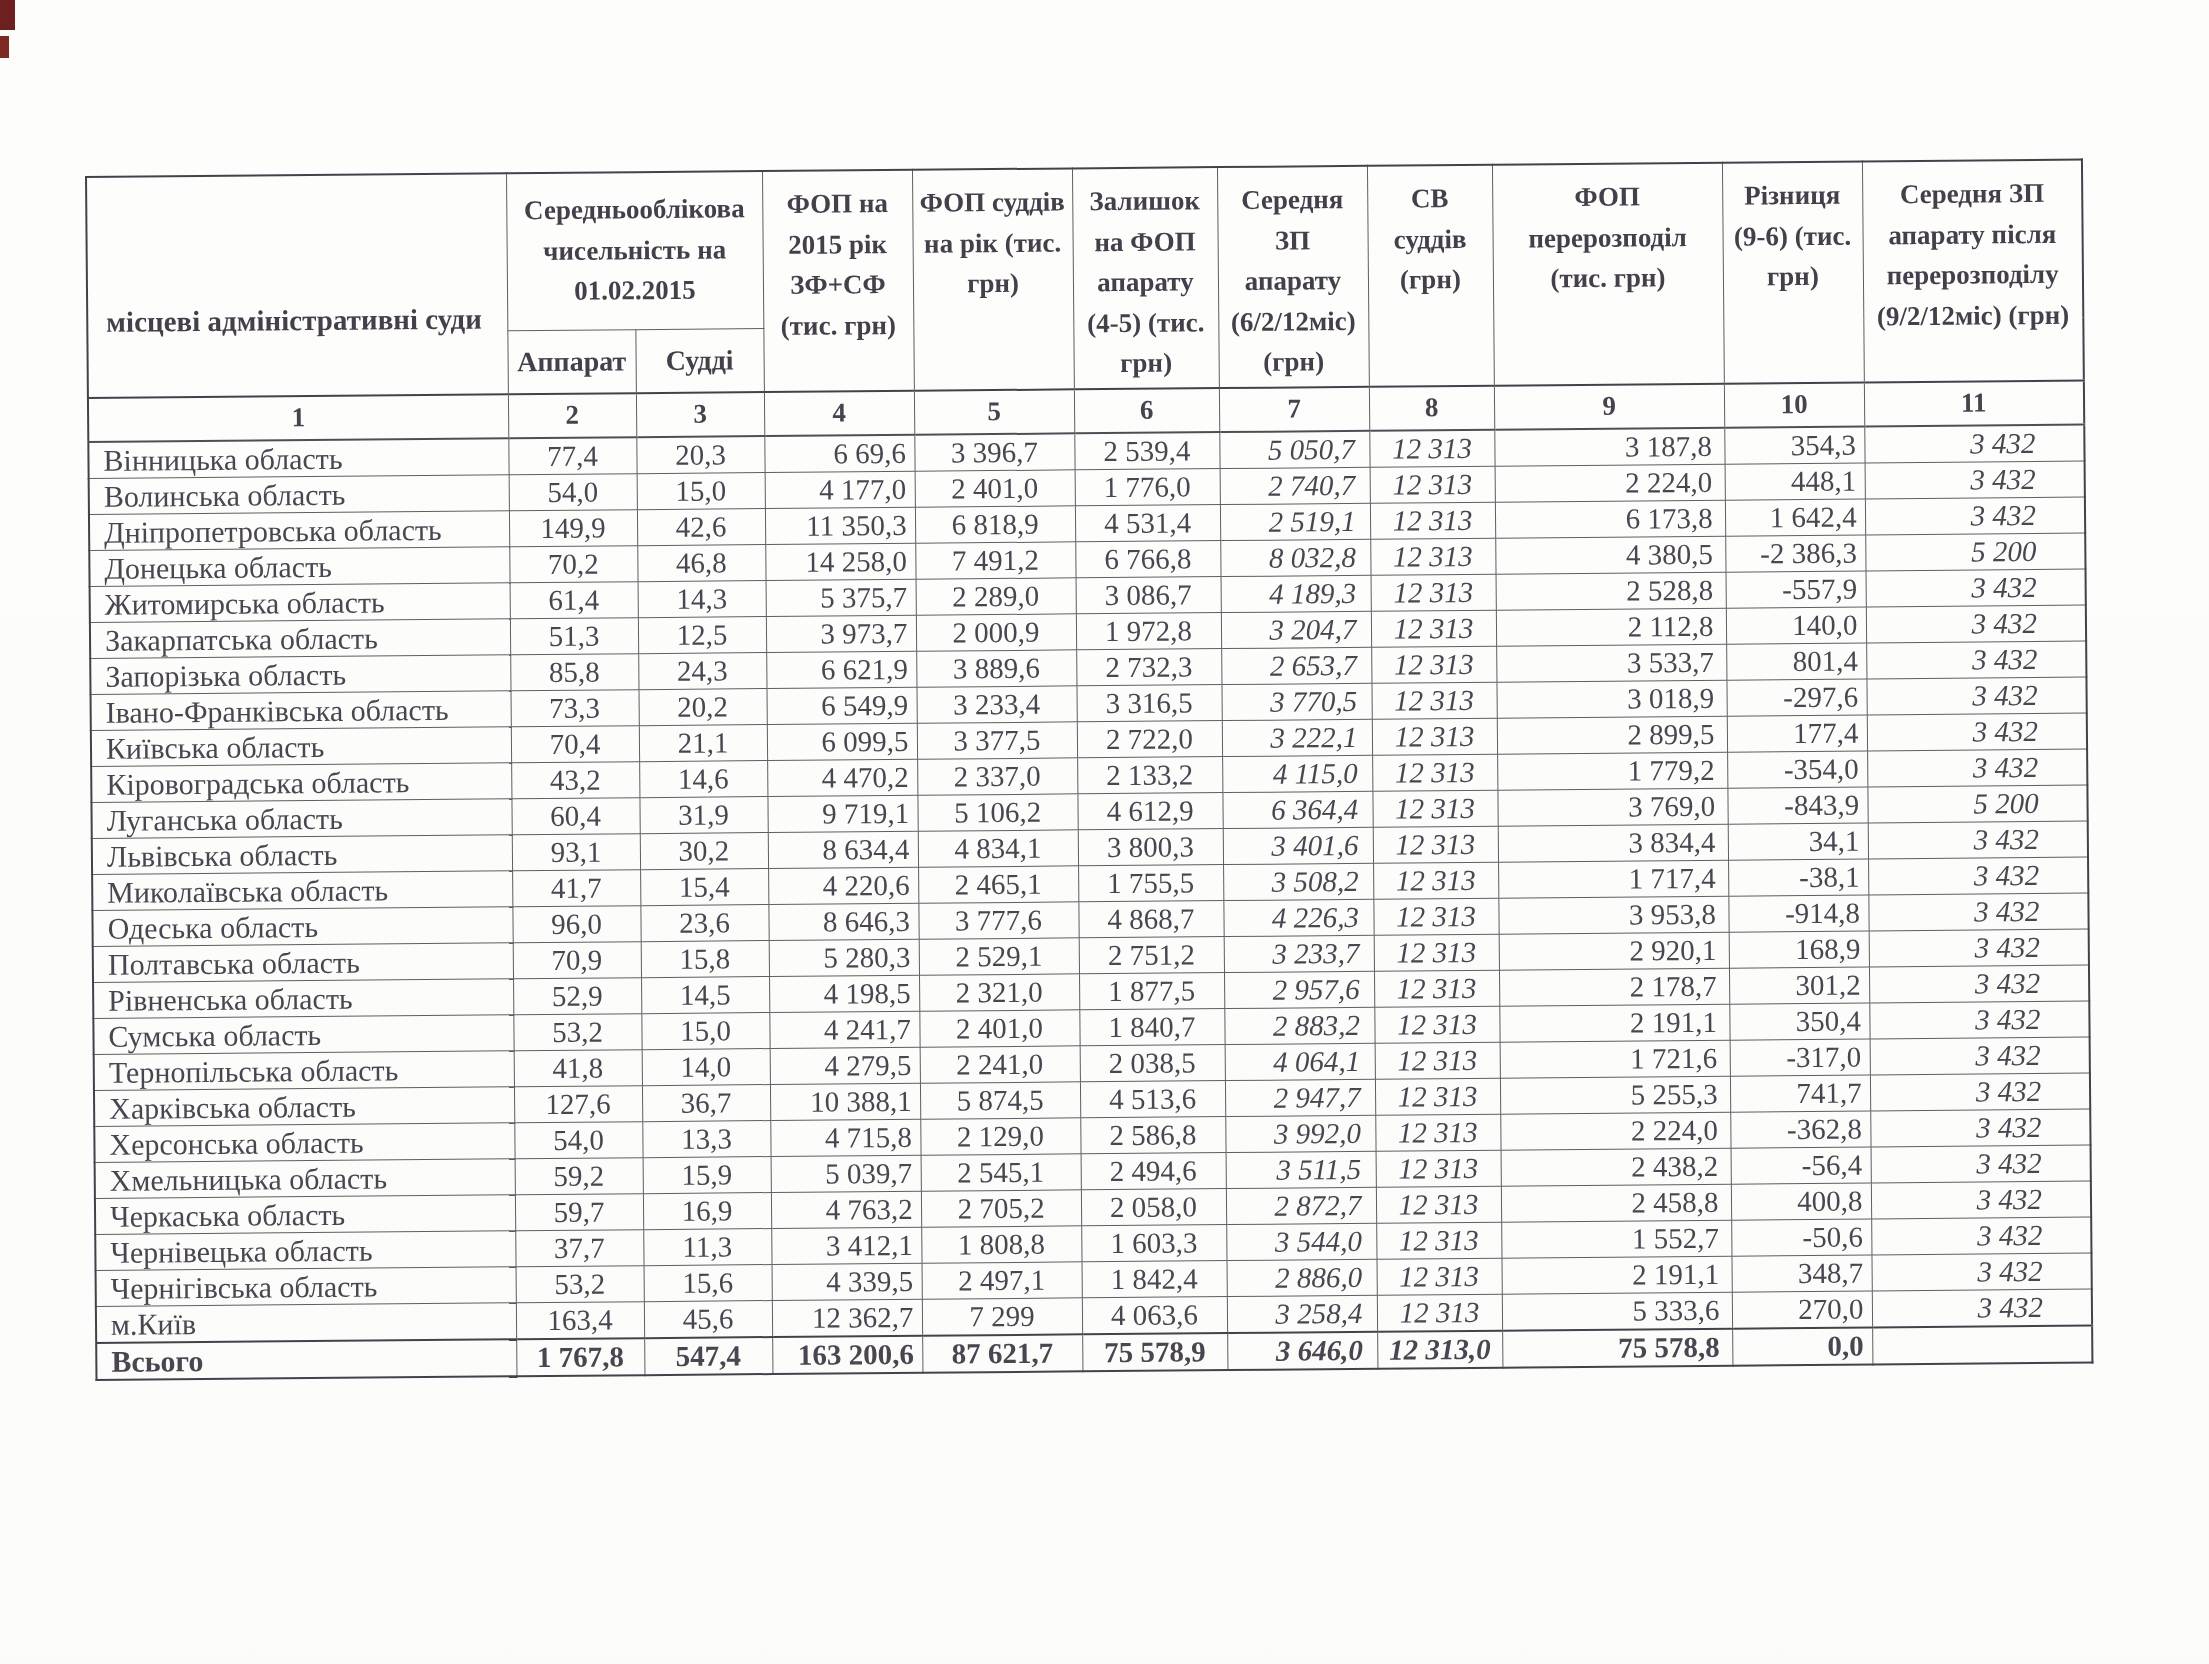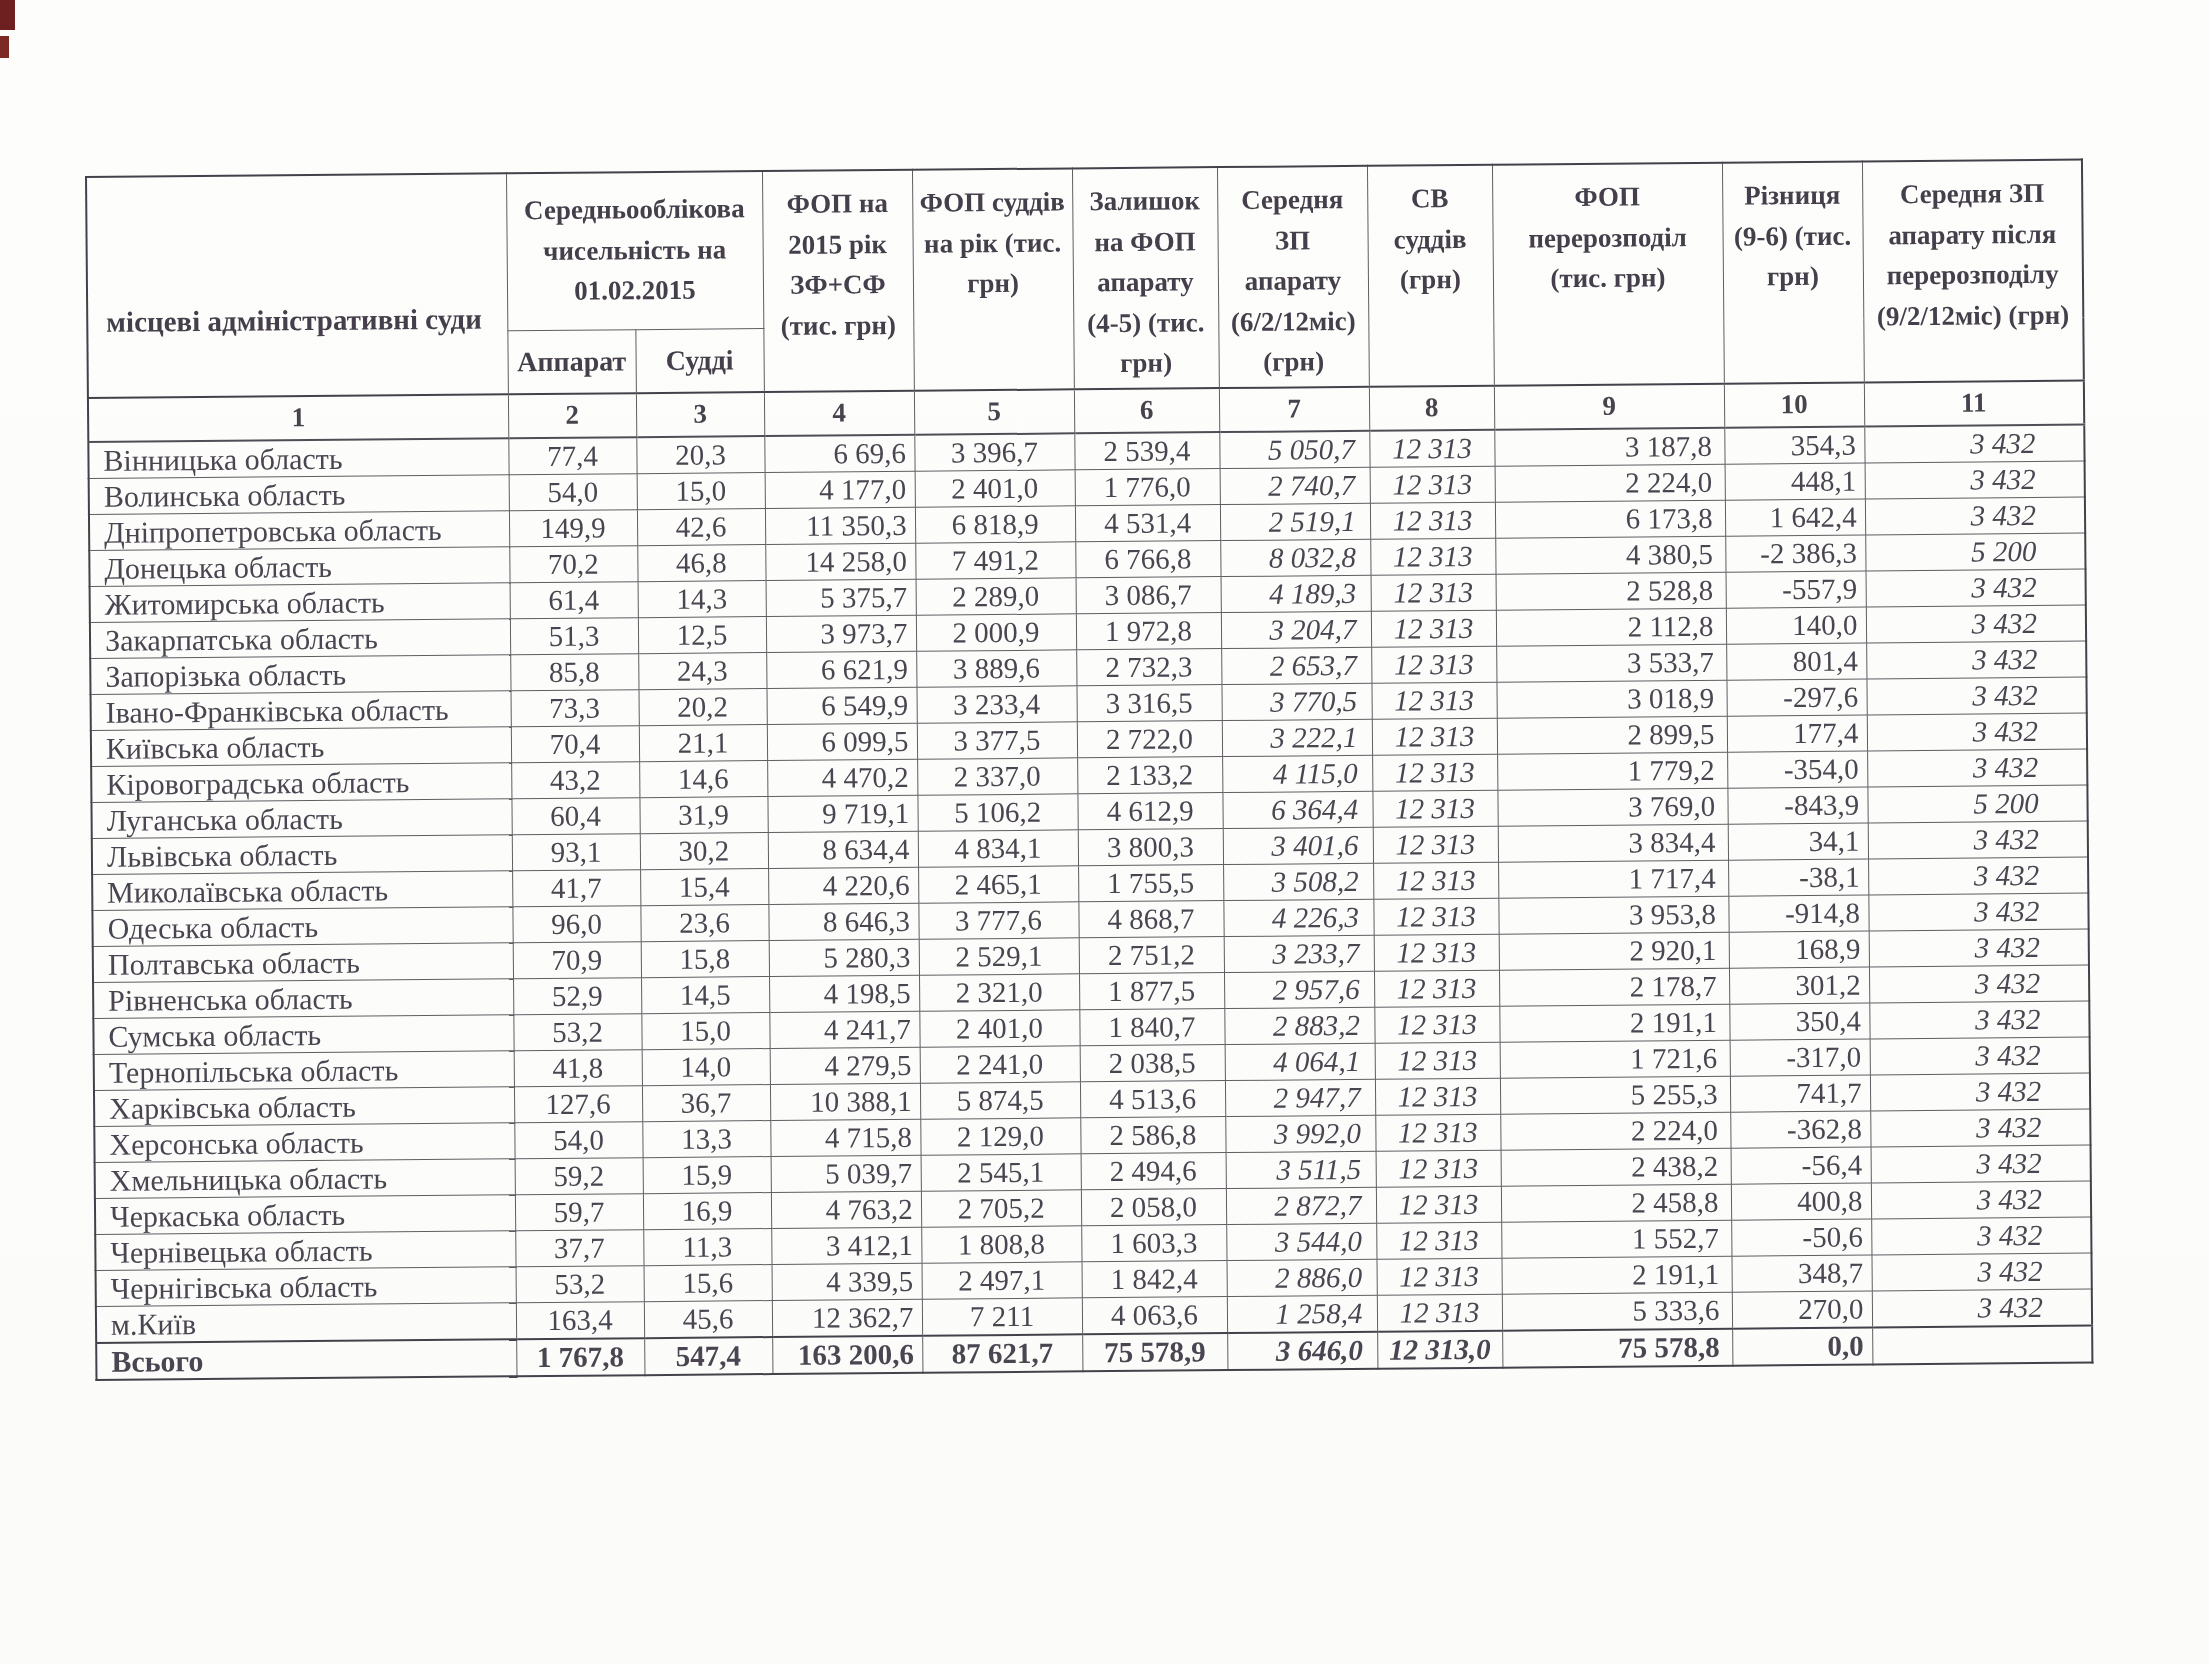--- a/index.html
+++ b/index.html
@@ -451,23 +451,23 @@
             <td>12 313</td>
             <td>2 191,1</td>
             <td>348,7</td>
             <td>3 432</td>
           </tr>
           <tr>
             <td>м.Київ</td>
             <td>163,4</td>
             <td>45,6</td>
             <td>12 362,7</td>
-            <td>7 211</td>
+            <td>7 299</td>
             <td>4 063,6</td>
-            <td>1 258,4</td>
+            <td>3 258,4</td>
             <td>12 313</td>
             <td>5 333,6</td>
             <td>270,0</td>
             <td>3 432</td>
           </tr>
           <tr class="total">
             <td>Всього</td>
             <td>1 767,8</td>
             <td>547,4</td>
             <td>163 200,6</td>

